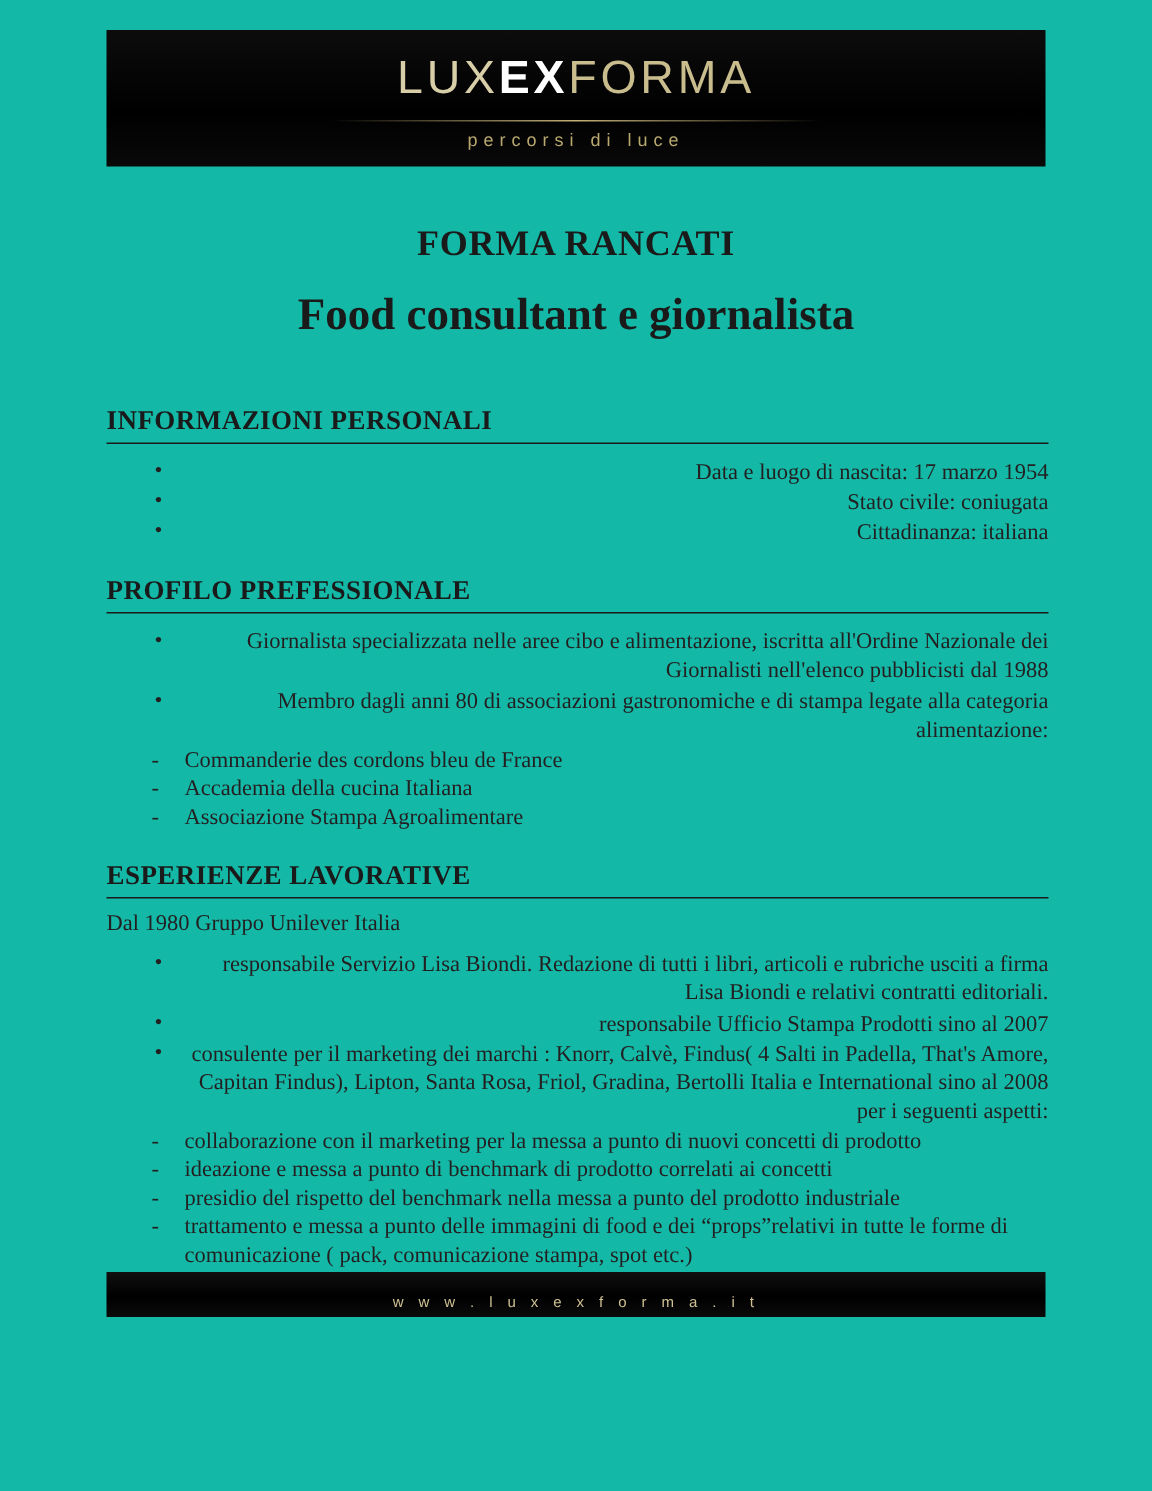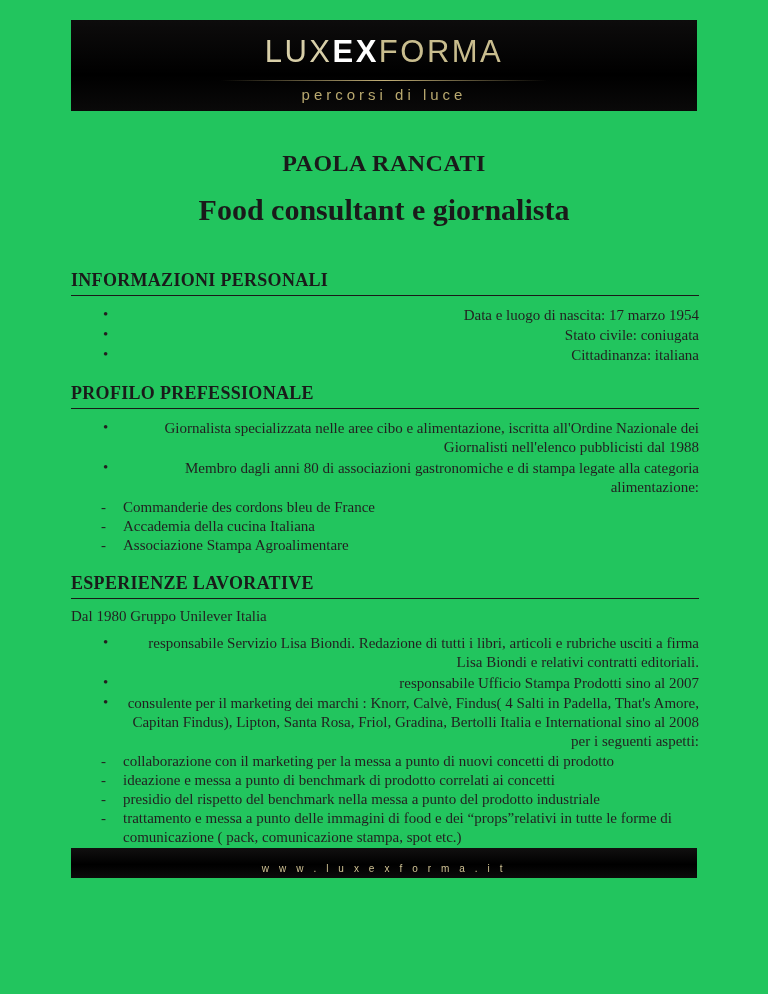--- a/index.html
+++ b/index.html
@@ -13,21 +13,21 @@
     font-family: "Liberation Serif", serif;
     color: #231f20;
     position: relative;
     overflow: hidden;
   }
   .page {
     position: absolute;
     left: 0; top: 0;
     width: 768px;
     height: 994px;
-    background: #22c55e;
+    background: #14b8a6;
   }
 
   
   .banner {
     position: absolute;
     left: 71px;
     top: 20px;
     width: 626px;
     height: 91px;
     background: #0b0a0a;
@@ -55,21 +55,21 @@
     top: 60px;
     height: 1px;
     background: linear-gradient(90deg, rgba(190,170,110,0) 0%, rgba(205,185,125,0.95) 50%, rgba(190,170,110,0) 100%);
   }
   .banner-sub {
     position: absolute;
     left: 0; right: 0;
     top: 66px;
     text-align: center;
     font-family: "Liberation Sans", sans-serif;
-    font-size: 15px;
+    font-size: 12px;
     letter-spacing: 4px;
     color: #b9a96f;
   }
 
   
   .doc-title {
     position: absolute;
     left: 71px;
     width: 626px;
     top: 150px;
@@ -191,21 +191,21 @@
 <body>
 
 <div class="page">
 
   <div class="banner">
     <div class="banner-logo"><span class="lux-a">LUX</span><span class="lux-b">EX</span><span class="lux-c">FORMA</span></div>
     <div class="banner-rule"></div>
     <div class="banner-sub">percorsi di luce</div>
   </div>
 
-  <div class="doc-title">PAOLA RANCATI</div>
+  <div class="doc-title">FORMA RANCATI</div>
   <div class="doc-subtitle">Food consultant e giornalista</div>
 
   <div class="content">
 
     <div class="section">
       <div class="section-head">INFORMAZIONI PERSONALI</div>
       <ul class="bullets">
         <li>Data e luogo di nascita: 17 marzo 1954</li>
         <li>Stato civile: coniugata</li>
         <li>Cittadinanza: italiana</li>

